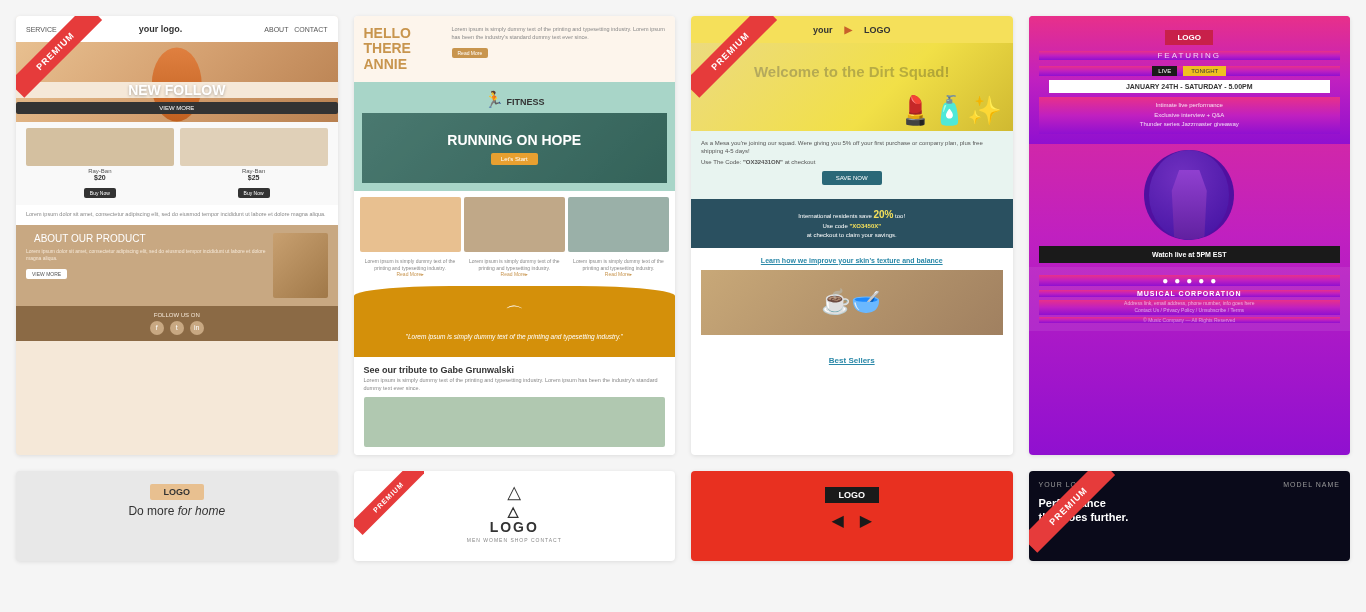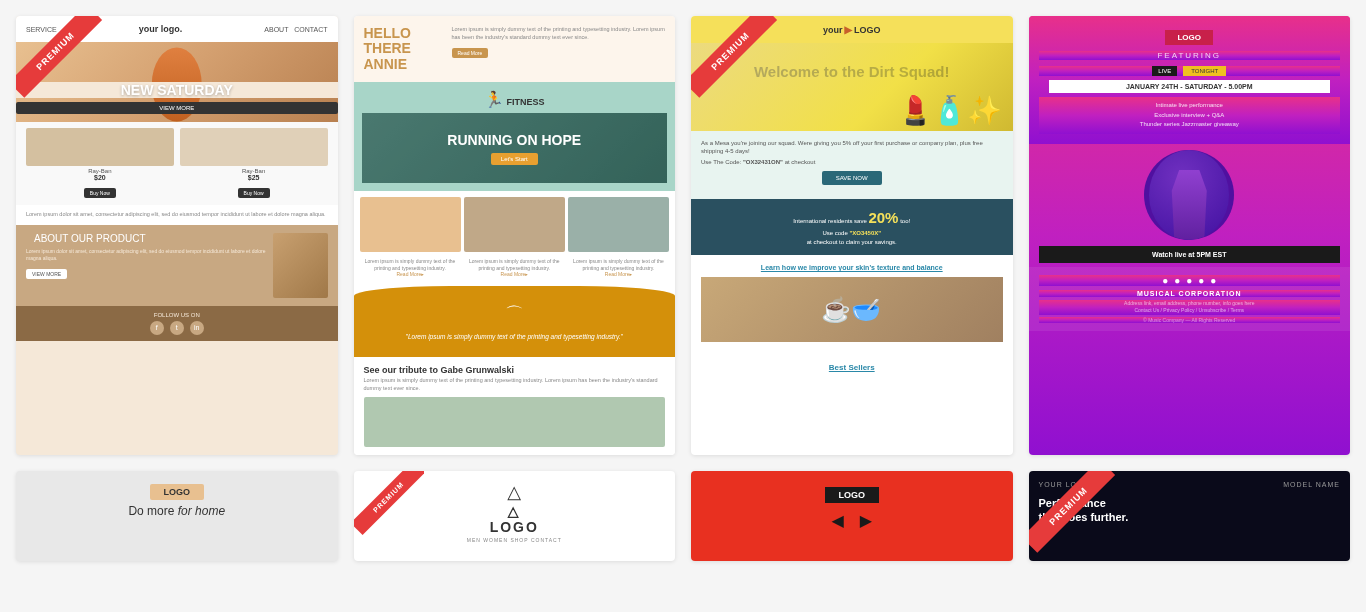--- a/index.html
+++ b/index.html
@@ -166,36 +166,36 @@
     }
     .card2 .tribute-title { font-size: 9px; font-weight: bold; color: #333; }
     .card2 .tribute-body { font-size: 5.5px; color: #888; line-height: 1.4; margin-top: 2px; }
     .card2 .tribute-img {
       width: 100%; height: 50px; background: #b0c8b0; border-radius: 2px; margin-top: 4px;
     }
 
     
     .card3 {}
     .card3 .top { background: #f5e05a; padding: 8px; text-align: center; }
-    .card3 .logo-3 { font-size: 9px; font-weight: bold; color: #333; display: flex; align-items: center; justify-content: center; gap: 2px; }
+    .card3 .logo-3 { font-size: 9px; font-weight: bold; color: #333; display: flex; align-items: center; justify-content: center; gap: 12px; }
     .card3 .logo-arrow { color: #c8602a; font-size: 10px; }
     .card3 .welcome-title { font-size: 16px; font-weight: bold; color: #333; line-height: 1.2; margin-top: 16px; }
     .card3 .promo-section {
       background: #e8f4f0; padding: 8px 10px;
     }
     .card3 .promo-text { font-size: 6px; color: #555; line-height: 1.4; }
     .card3 .save-btn {
       background: #2a6878; color: #fff; font-size: 6px;
       padding: 4px 14px; margin: 6px auto; display: block; width: fit-content; border-radius: 2px;
     }
     .card3 .intl-section {
       background: #2a5060; padding: 8px 10px;
     }
     .card3 .intl-text { font-size: 6px; color: #fff; line-height: 1.5; text-align: center; }
-    .card3 .intl-highlight { font-size: 15px; font-weight: bold; color: #f5e05a; text-align: center; }
+    .card3 .intl-highlight { font-size: 10px; font-weight: bold; color: #f5e05a; text-align: center; }
     .card3 .skin-section {
       background: #fff; padding: 8px 10px;
     }
     .card3 .skin-link { font-size: 7px; color: #2a88a8; text-align: center; display: block; font-weight: bold; line-height: 1.4; }
     .card3 .best-sellers {
       background: #fff; padding: 6px 10px; text-align: center;
     }
     .card3 .best-link { font-size: 8px; color: #2a88a8; font-weight: bold; }
 
     
@@ -344,21 +344,21 @@
       <span class="logo">your logo.</span>
       <span>
         <span>ABOUT</span>
         &nbsp;
         <span>CONTACT</span>
       </span>
     </div>
     <div class="hero-bg-person">
       <div class="person-shape"></div>
       <div class="hero-text-overlay">
-        <div class="card1 hero-text">NEW SATURDAY</div>
+        <div class="card1 hero-text">NEW FOLLOW</div>
         <div class="card1 hero-btn">VIEW MORE</div>
       </div>
     </div>
     <div class="card1 products">
       <div class="product-item">
         <div class="product-img" style="background:#d4c0a0;"></div>
         <div class="product-name">Ray-Ban</div>
         <div class="product-price">$20</div>
         <div class="product-btn">Buy Now</div>
       </div>

